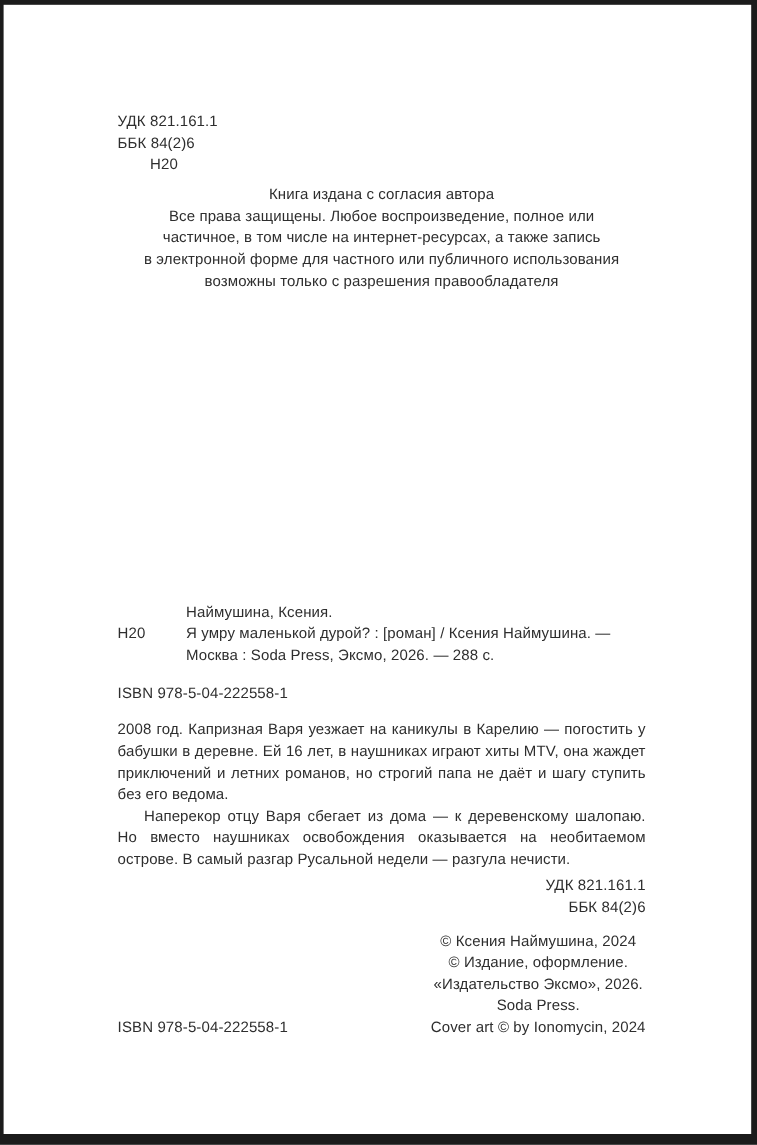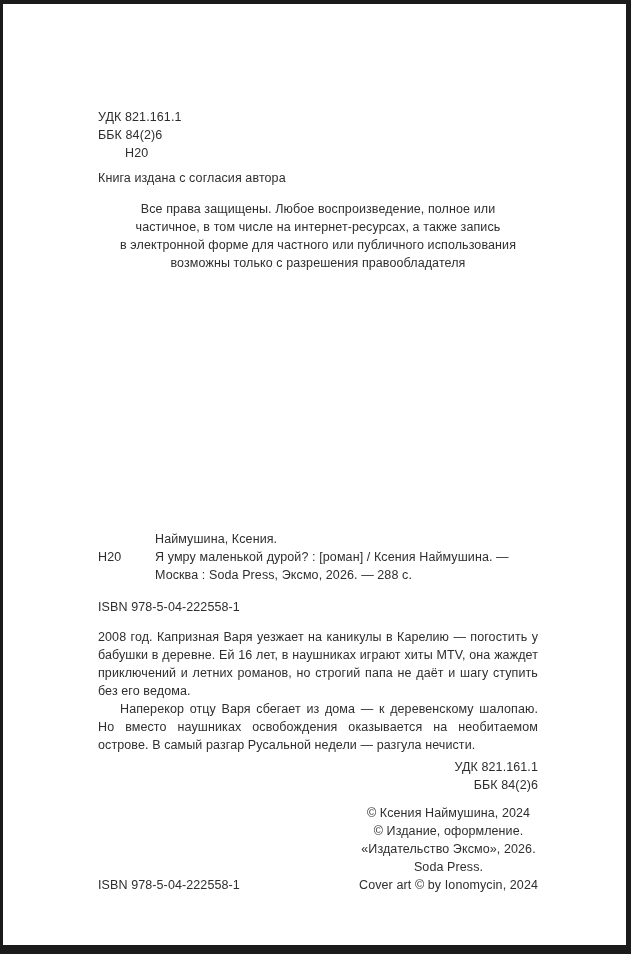--- a/index.html
+++ b/index.html
@@ -15,36 +15,36 @@
     position: absolute;
     left: 3px;
     top: 4px;
     right: 5px;
     bottom: 9px;
     background: #ffffff;
     color: #2e2e2e;
     font-size: 12.5px;
     line-height: 18px;
     letter-spacing: 0.1px;
-    padding: 16px 88px 0 95px;
+    padding: 0 88px 0 95px;
     box-sizing: border-box;
   }
   .block { margin: 0; }
 
   
   .top-codes { margin-top: 88px; }
   .top-codes .code-line { white-space: nowrap; }
   .top-codes .author-sign { margin-left: 27px; }
 
   
   .consent {
     margin-top: 7px;
+    text-align: center;
   }
   .rights {
-    margin-top: 13px;
     text-align: center;
     white-space: pre-line;
   }
 
   
   .biblio {
     margin-top: 258px;
     position: relative;
     padding-left: 57px;
   }

